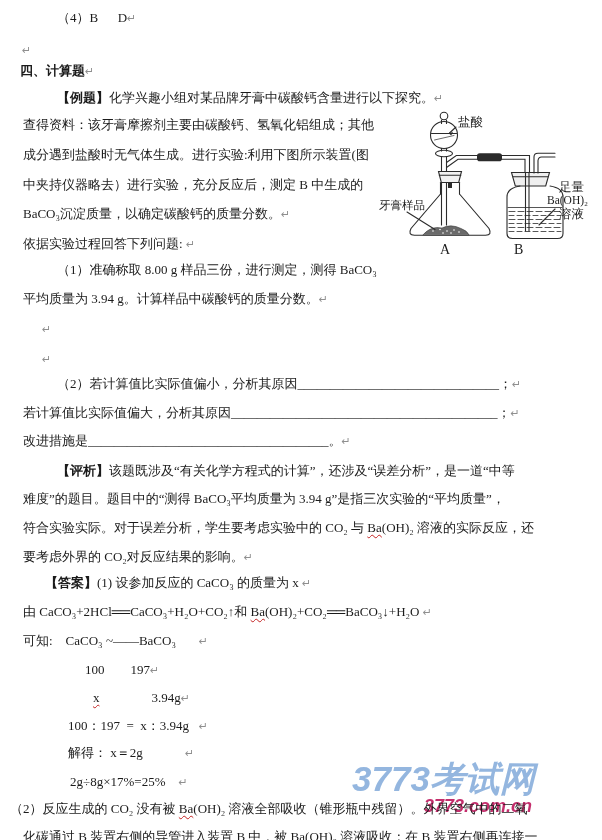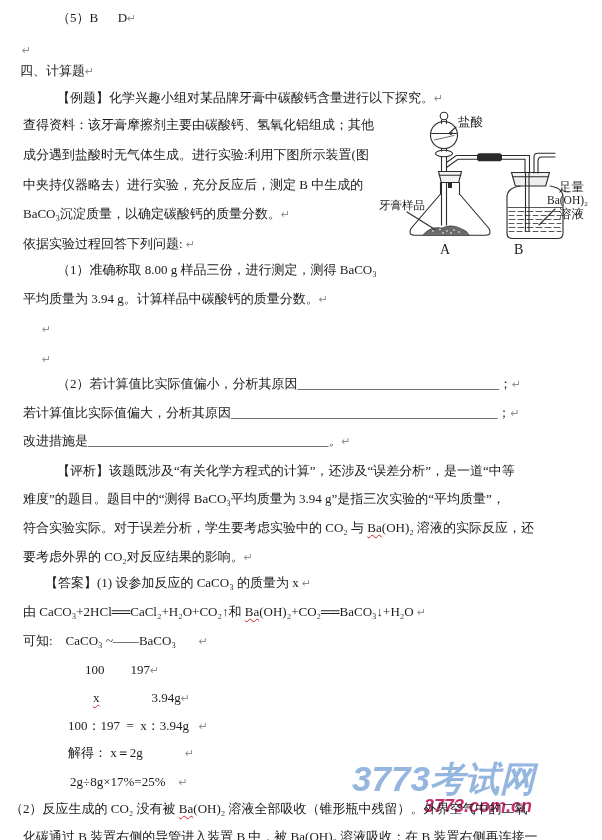--- a/index.html
+++ b/index.html
@@ -5,21 +5,21 @@
   html,body{margin:0;padding:0;}
   body{
     width:602px;height:840px;position:relative;overflow:hidden;
     background:#ffffff;color:#1b1b1b;
     font-family:"Liberation Serif","DejaVu Serif",serif;
   }
   .ln{
     position:absolute;white-space:pre;font-size:13px;line-height:17px;
     z-index:2;
   }
-  .ln .b{font-weight:normal;}
+  .ln .b{font-weight:bold;}
   .ln .p{color:#8f8f8f;font-family:"DejaVu Sans",sans-serif;font-size:11px;}
   .ln .wavy{
     text-decoration-line:underline;
     text-decoration-style:wavy;
     text-decoration-color:#c32222;
     text-decoration-thickness:1px;
     text-underline-offset:2px;
   }
   #apparatus{position:absolute;left:355px;top:100px;z-index:1;}
   .wm{position:absolute;font-style:italic;font-weight:bold;z-index:1;
@@ -106,42 +106,42 @@
     <text x="103" y="26">盐酸</text>
     <text x="24" y="109" font-size="11.5">牙膏样品</text>
     <text x="204" y="91">足量</text>
     <text x="192" y="104" font-size="11.5">Ba(OH)₂</text>
     <text x="204" y="118">溶液</text>
     <text x="85" y="154" font-size="14">A</text>
     <text x="159" y="154" font-size="14">B</text>
   </g>
 </svg>
 
-<div class="ln" style="left:57px;top:9px"><span>（5）B      D</span><span class="p">↵</span></div>
+<div class="ln" style="left:57px;top:9px"><span>（4）B      D</span><span class="p">↵</span></div>
 <div class="ln" style="left:22px;top:41px"><span class="p">↵</span></div>
 <div class="ln" style="left:20px;top:62px"><span class="b">四、计算题</span><span class="p">↵</span></div>
 <div class="ln" style="left:57px;top:89px"><span class="b">【例题】</span><span>化学兴趣小组对某品牌牙膏中碳酸钙含量进行以下探究。</span><span class="p">↵</span></div>
 <div class="ln" style="left:23px;top:116px"><span>查得资料：该牙膏摩擦剂主要由碳酸钙、氢氧化铝组成；其他</span></div>
 <div class="ln" style="left:23px;top:146px"><span>成分遇到盐酸时无气体生成。进行实验:利用下图所示装置(图</span></div>
 <div class="ln" style="left:23px;top:176px"><span>中夹持仪器略去）进行实验，充分反应后，测定 B 中生成的</span></div>
 <div class="ln" style="left:23px;top:205px"><span>BaCO₃沉淀质量，以确定碳酸钙的质量分数。</span><span class="p">↵</span></div>
 <div class="ln" style="left:23px;top:235px"><span>依据实验过程回答下列问题: </span><span class="p">↵</span></div>
 <div class="ln" style="left:57px;top:261px"><span>（1）准确称取 8.00 g 样品三份，进行测定，测得 BaCO₃</span></div>
 <div class="ln" style="left:23px;top:290px"><span>平均质量为 3.94 g。计算样品中碳酸钙的质量分数。</span><span class="p">↵</span></div>
 <div class="ln" style="left:42px;top:320px"><span class="p">↵</span></div>
 <div class="ln" style="left:42px;top:350px"><span class="p">↵</span></div>
 <div class="ln" style="left:57px;top:375px"><span>（2）若计算值比实际值偏小，分析其原因</span><span>_______________________________</span><span>；</span><span class="p">↵</span></div>
 <div class="ln" style="left:23px;top:404px"><span>若计算值比实际值偏大，分析其原因</span><span>_________________________________________</span><span>；</span><span class="p">↵</span></div>
 <div class="ln" style="left:23px;top:432px"><span>改进措施是</span><span>_____________________________________</span><span>。</span><span class="p">↵</span></div>
 <div class="ln" style="left:57px;top:462px"><span class="b">【评析】</span><span>该题既涉及“有关化学方程式的计算”，还涉及“误差分析”，是一道“中等</span></div>
 <div class="ln" style="left:23px;top:490px"><span>难度”的题目。题目中的“测得 BaCO₃平均质量为 3.94 g”是指三次实验的“平均质量”，</span></div>
 <div class="ln" style="left:23px;top:519px"><span>符合实验实际。对于误差分析，学生要考虑实验中的 CO₂ 与 </span><span class="wavy">Ba</span><span>(OH)₂ 溶液的实际反应，还</span></div>
 <div class="ln" style="left:23px;top:548px"><span>要考虑外界的 CO₂对反应结果的影响。</span><span class="p">↵</span></div>
 <div class="ln" style="left:45px;top:574px"><span class="b">【答案】</span><span>(1) 设参加反应的 CaCO₃ 的质量为 x </span><span class="p">↵</span></div>
-<div class="ln" style="left:23px;top:603px"><span>由 CaCO₃+2HCl══CaCl₂+H₂O+CO₂↑和 </span><span class="wavy">Ba</span><span>(OH)₂+CO₂══BaCO₃↓+H₂O </span><span class="p">↵</span></div>
+<div class="ln" style="left:23px;top:603px"><span>由 CaCO₃+2HCl══CaCO₃+H₂O+CO₂↑和 </span><span class="wavy">Ba</span><span>(OH)₂+CO₂══BaCO₃↓+H₂O </span><span class="p">↵</span></div>
 <div class="ln" style="left:23px;top:632px"><span>可知:    CaCO₃ ~——BaCO₃       </span><span class="p">↵</span></div>
 <div class="ln" style="left:85px;top:661px"><span>100        197</span><span class="p">↵</span></div>
 <div class="ln" style="left:93px;top:689px"><span class="wavy">x</span><span>                3.94g</span><span class="p">↵</span></div>
 <div class="ln" style="left:68px;top:717px"><span>100：197  =  x：3.94g   </span><span class="p">↵</span></div>
 <div class="ln" style="left:68px;top:744px"><span>解得： x＝2g             </span><span class="p">↵</span></div>
 <div class="ln" style="left:70px;top:773px"><span>2g÷8g×17%=25%    </span><span class="p">↵</span></div>
 <div class="ln" style="left:10px;top:800px"><span>（2）反应生成的 CO₂ 没有被 </span><span class="wavy">Ba</span><span>(OH)₂ 溶液全部吸收（锥形瓶中残留）。外界空气中的二氧</span></div>
 <div class="ln" style="left:23px;top:828px"><span>化碳通过 B 装置右侧的导管进入装置 B 中，被 </span><span class="wavy">Ba</span><span>(OH)₂ 溶液吸收；在 B 装置右侧再连接一</span></div>
 
 </body></html>

